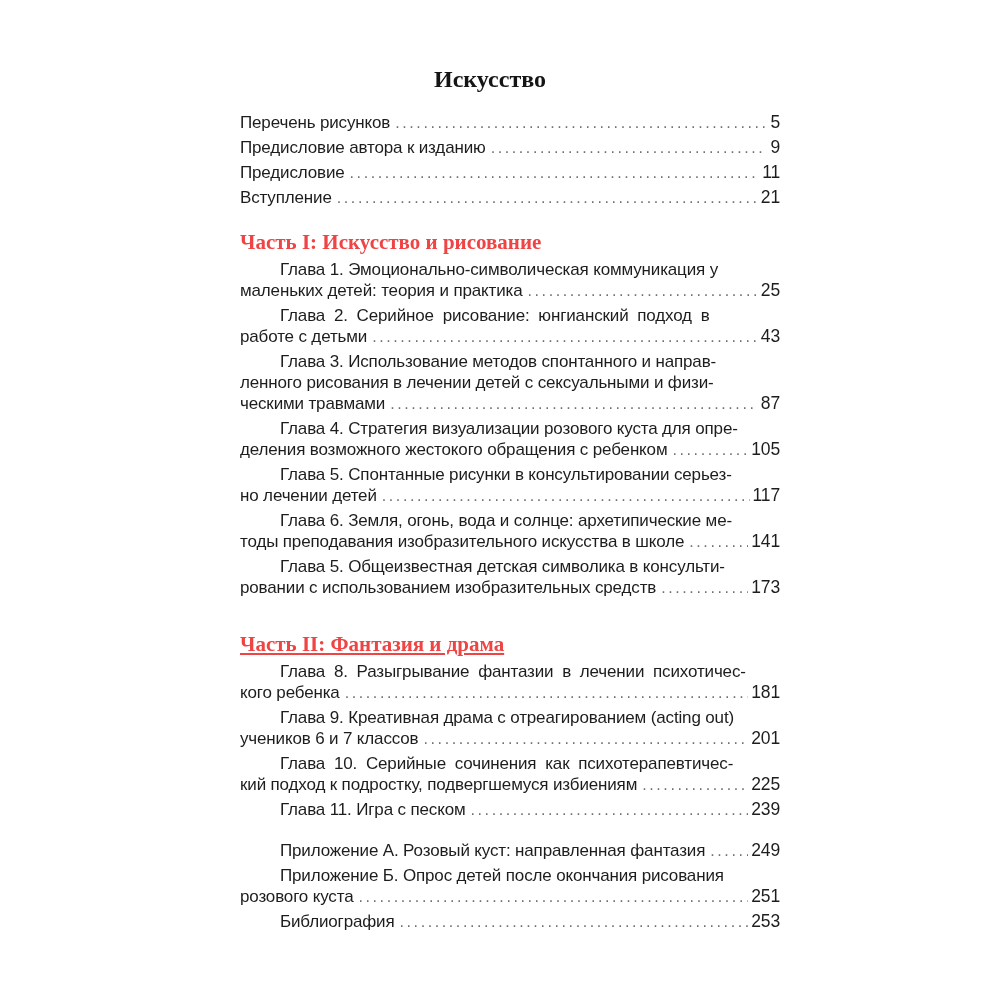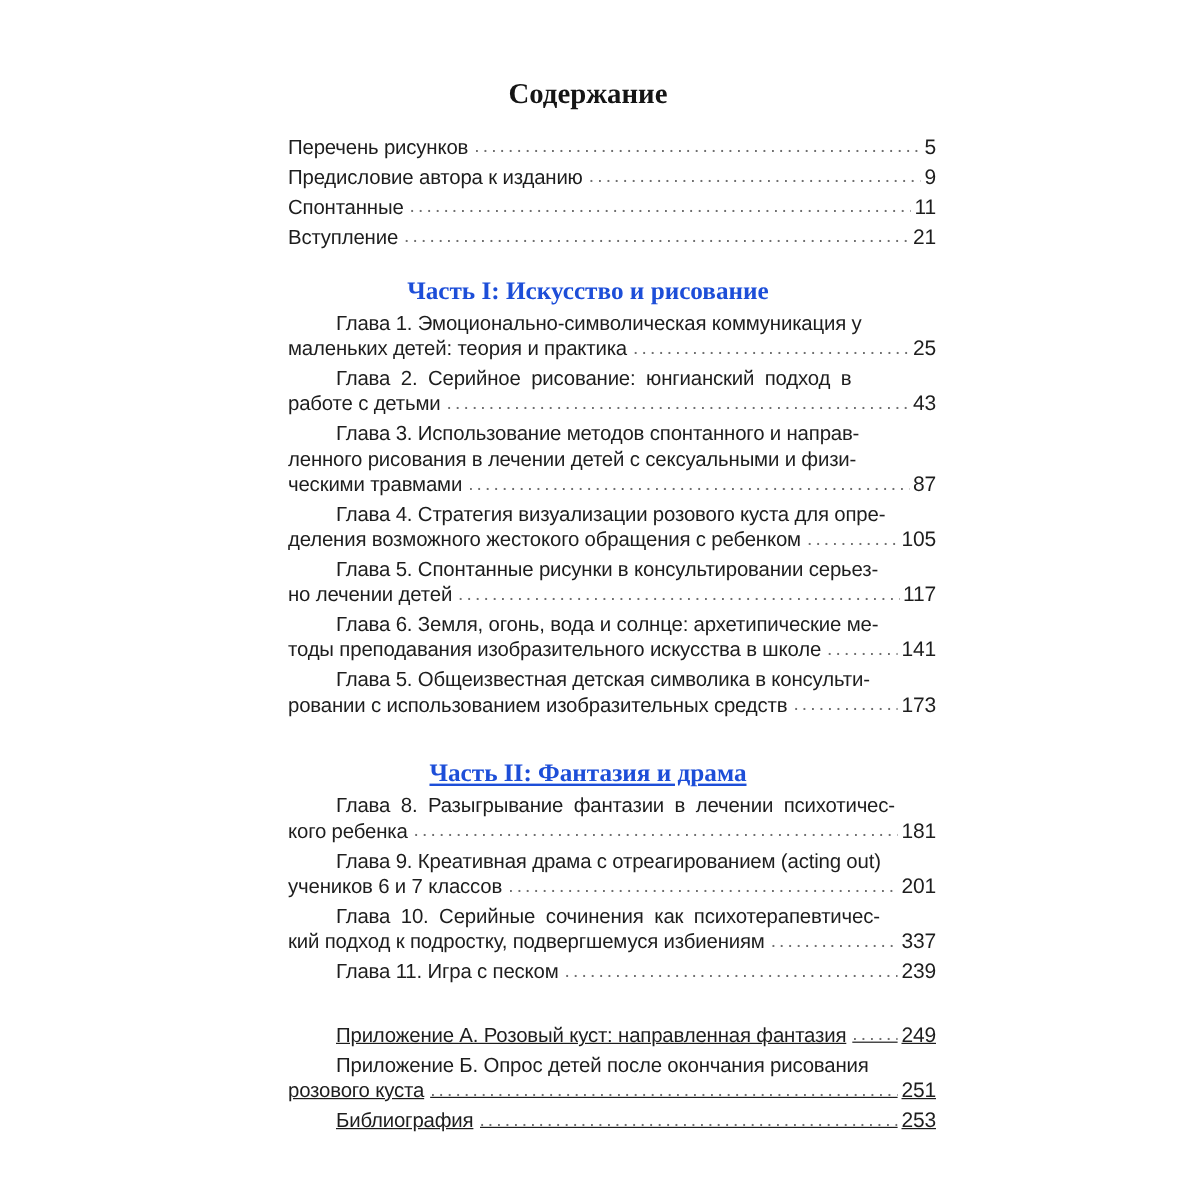--- a/index.html
+++ b/index.html
@@ -34,29 +34,28 @@
     text-align: center;
     color: #151515;
   }
   .part-heading {
     margin: 20px 0 3px 0;
     width: 500px;
     font-family: "Liberation Serif", serif;
     font-weight: bold;
     font-size: 21px;
     line-height: 28px;
-    text-align: center;
-    color: #1d4ed8;
+    color: #ef4444;
   }
   h2.part-heading:nth-of-type(2) {
     margin-top: 32px;
     text-decoration: underline;
   }
   .section { width: 540px; }
-  .section.gap { margin-top: 32px; text-decoration: underline; }
+  .section.gap { margin-top: 20px; }
   .entry { margin-bottom: 4px; }
   .line {
     font-size: 17px;
     line-height: 21px;
     letter-spacing: -0.15px;
     white-space: nowrap;
   }
   .txt { white-space: nowrap; }
   .txt.indent { padding-left: 40px; display: inline-block; }
   .txt.spread { word-spacing: 4.2px; text-align: center; }
@@ -81,40 +80,40 @@
   .page-num {
     flex: 0 0 auto;
     font-size: 17.5px;
   }
 </style>
 </head>
 <body>
 
 <div class="page">
   <div class="toc">
-    <h1 class="title">Содержание</h1>
+    <h1 class="title">Искусство</h1>
 
   <div class="section">
         <div class="entry">
           <div class="line lastline">
             <span class="txt">Перечень рисунков</span>
             <span class="dots"></span>
             <span class="page-num">5</span>
           </div>
         </div>
         <div class="entry">
           <div class="line lastline">
             <span class="txt">Предисловие автора к изданию</span>
             <span class="dots"></span>
             <span class="page-num">9</span>
           </div>
         </div>
         <div class="entry">
           <div class="line lastline">
-            <span class="txt">Спонтанные</span>
+            <span class="txt">Предисловие</span>
             <span class="dots"></span>
             <span class="page-num">11</span>
           </div>
         </div>
         <div class="entry">
           <div class="line lastline">
             <span class="txt">Вступление</span>
             <span class="dots"></span>
             <span class="page-num">21</span>
           </div>
@@ -196,21 +195,21 @@
             <span class="txt">учеников 6 и 7 классов</span>
             <span class="dots"></span>
             <span class="page-num">201</span>
           </div>
         </div>
         <div class="entry">
           <div class="line"><span class="txt indent spread">Глава 10. Серийные сочинения как психотерапевтичес-</span></div>
           <div class="line lastline">
             <span class="txt">кий подход к подростку, подвергшемуся избиениям</span>
             <span class="dots"></span>
-            <span class="page-num">337</span>
+            <span class="page-num">225</span>
           </div>
         </div>
         <div class="entry">
           <div class="line lastline">
             <span class="txt indent">Глава 11. Игра с песком</span>
             <span class="dots"></span>
             <span class="page-num">239</span>
           </div>
         </div>
       </div>

